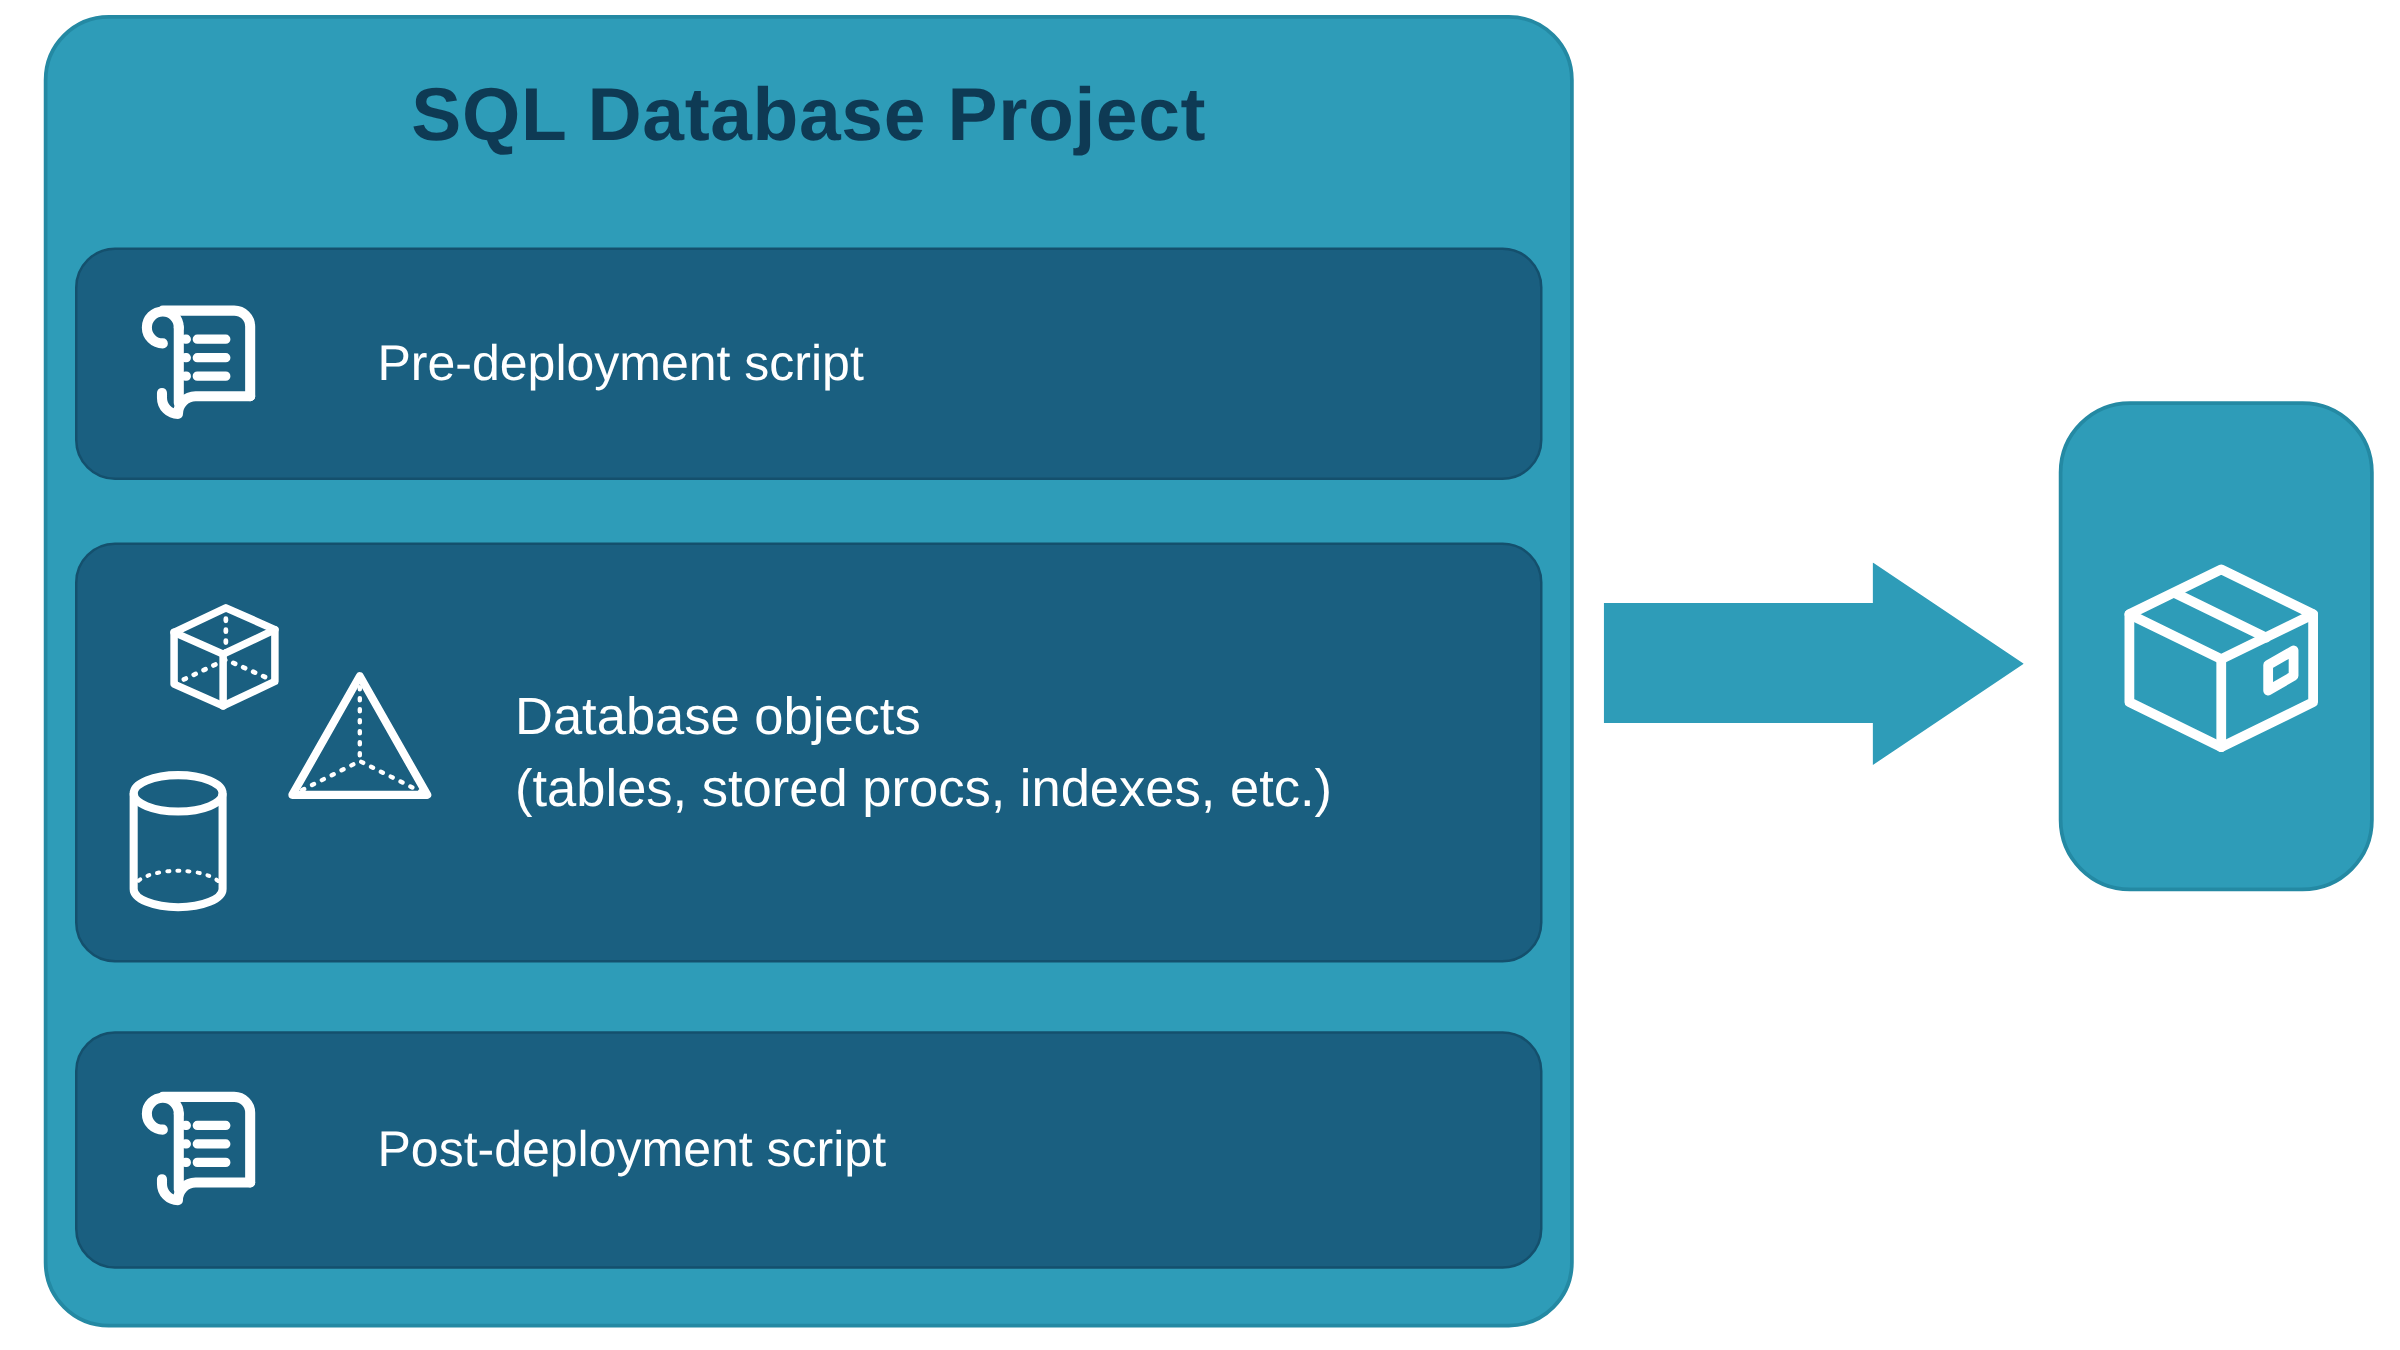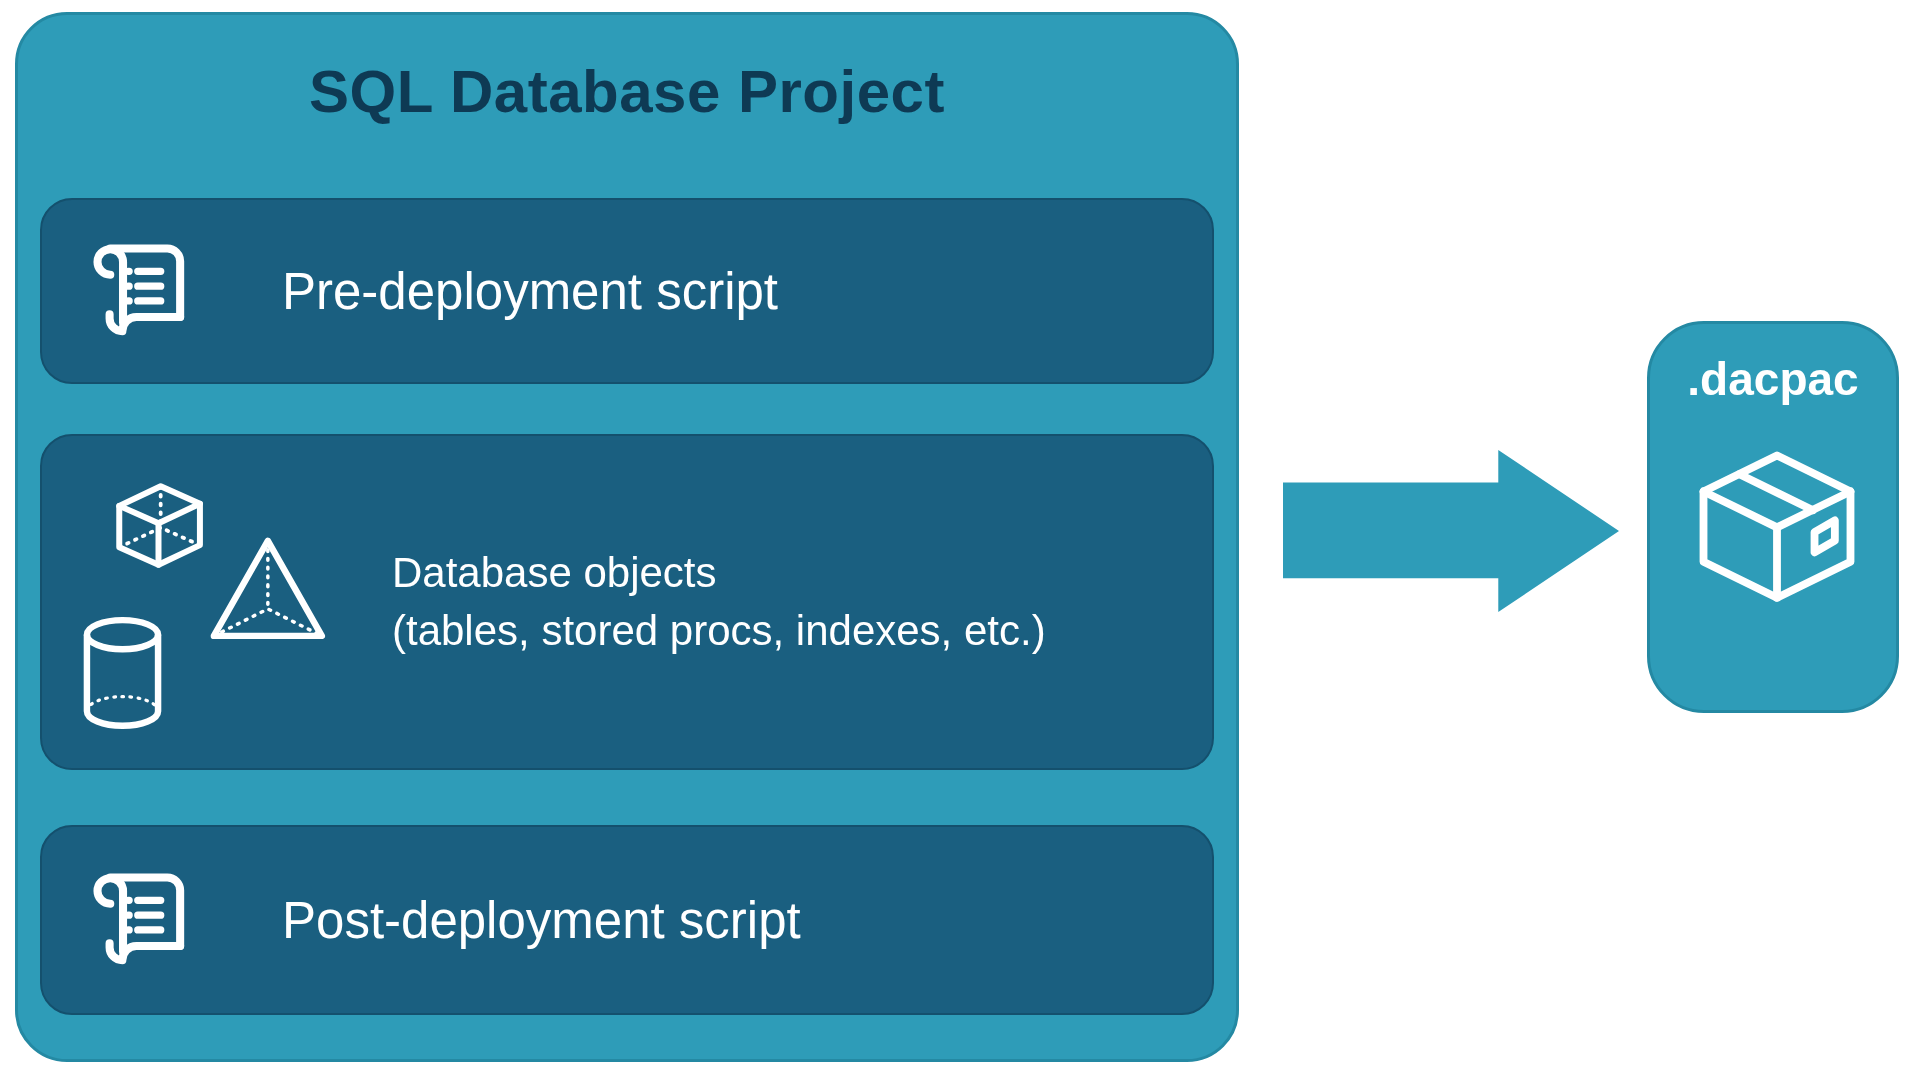--- a/index.html
+++ b/index.html
@@ -9,21 +9,21 @@
     position: relative;
     width: 1920px;
     height: 1080px;
     background: #ffffff;
     overflow: hidden;
   }
 
   
   .project-box {
     position: absolute;
-    left: 15px; top: 12px;
+    left: 35px; top: 12px;
     width: 1224px; height: 1050px;
     background: #2E9CB8;
     border: 3px solid #2489A3;
     border-radius: 52px;
   }
   .project-title {
     position: absolute;
     top: 42px; left: 0;
     width: 100%;
     text-align: center;
@@ -47,21 +47,21 @@
   .row-3 { top: 810px; height: 190px; }
 
   .row-simple {
     display: flex;
     align-items: center;
     padding-left: 34px;
   }
   .icon-scroll { width: 129px; height: 129px; flex: 0 0 auto; }
   .row-label {
     margin-left: 77px;
-    font-size: 51px;
+    font-size: 40px;
     color: #ffffff;
   }
 
   
   .objects-cluster {
     position: absolute;
     left: 0; top: 0;
     width: 340px; height: 100%;
   }
   .icon-cube     { position: absolute; left: 62px;  top: 35px;  width: 109px; height: 109px; }
@@ -210,21 +210,20 @@
     </div>
   </div>
 
   <div class="build-arrow">
     <svg viewBox="0 0 270 130" preserveAspectRatio="none" aria-hidden="true">
       <polygon points="0,26 173,26 173,0 270,65 173,130 173,103 0,103" fill="#2E9CB8"></polygon>
     </svg>
   </div>
 
   <div class="dacpac-box">
-    <div class="dacpac-label">.dacpac</div>
     <span class="icon-package">
       <svg viewBox="0 0 110 112" aria-hidden="true">
         <g fill="none" stroke="#ffffff" stroke-width="5" stroke-linecap="round" stroke-linejoin="round">
           <path d="M55 8 L102 31 V76 L55 99 L8 76 V31 Z"></path>
           <path d="M8 31 L55 54 L102 31"></path>
           <path d="M55 54 V99"></path>
           <path d="M31 20 L78 43"></path>
           <path d="M79 57 l13 -7.5 v13 l-13 7.5 z"></path>
         </g>
       </svg>

